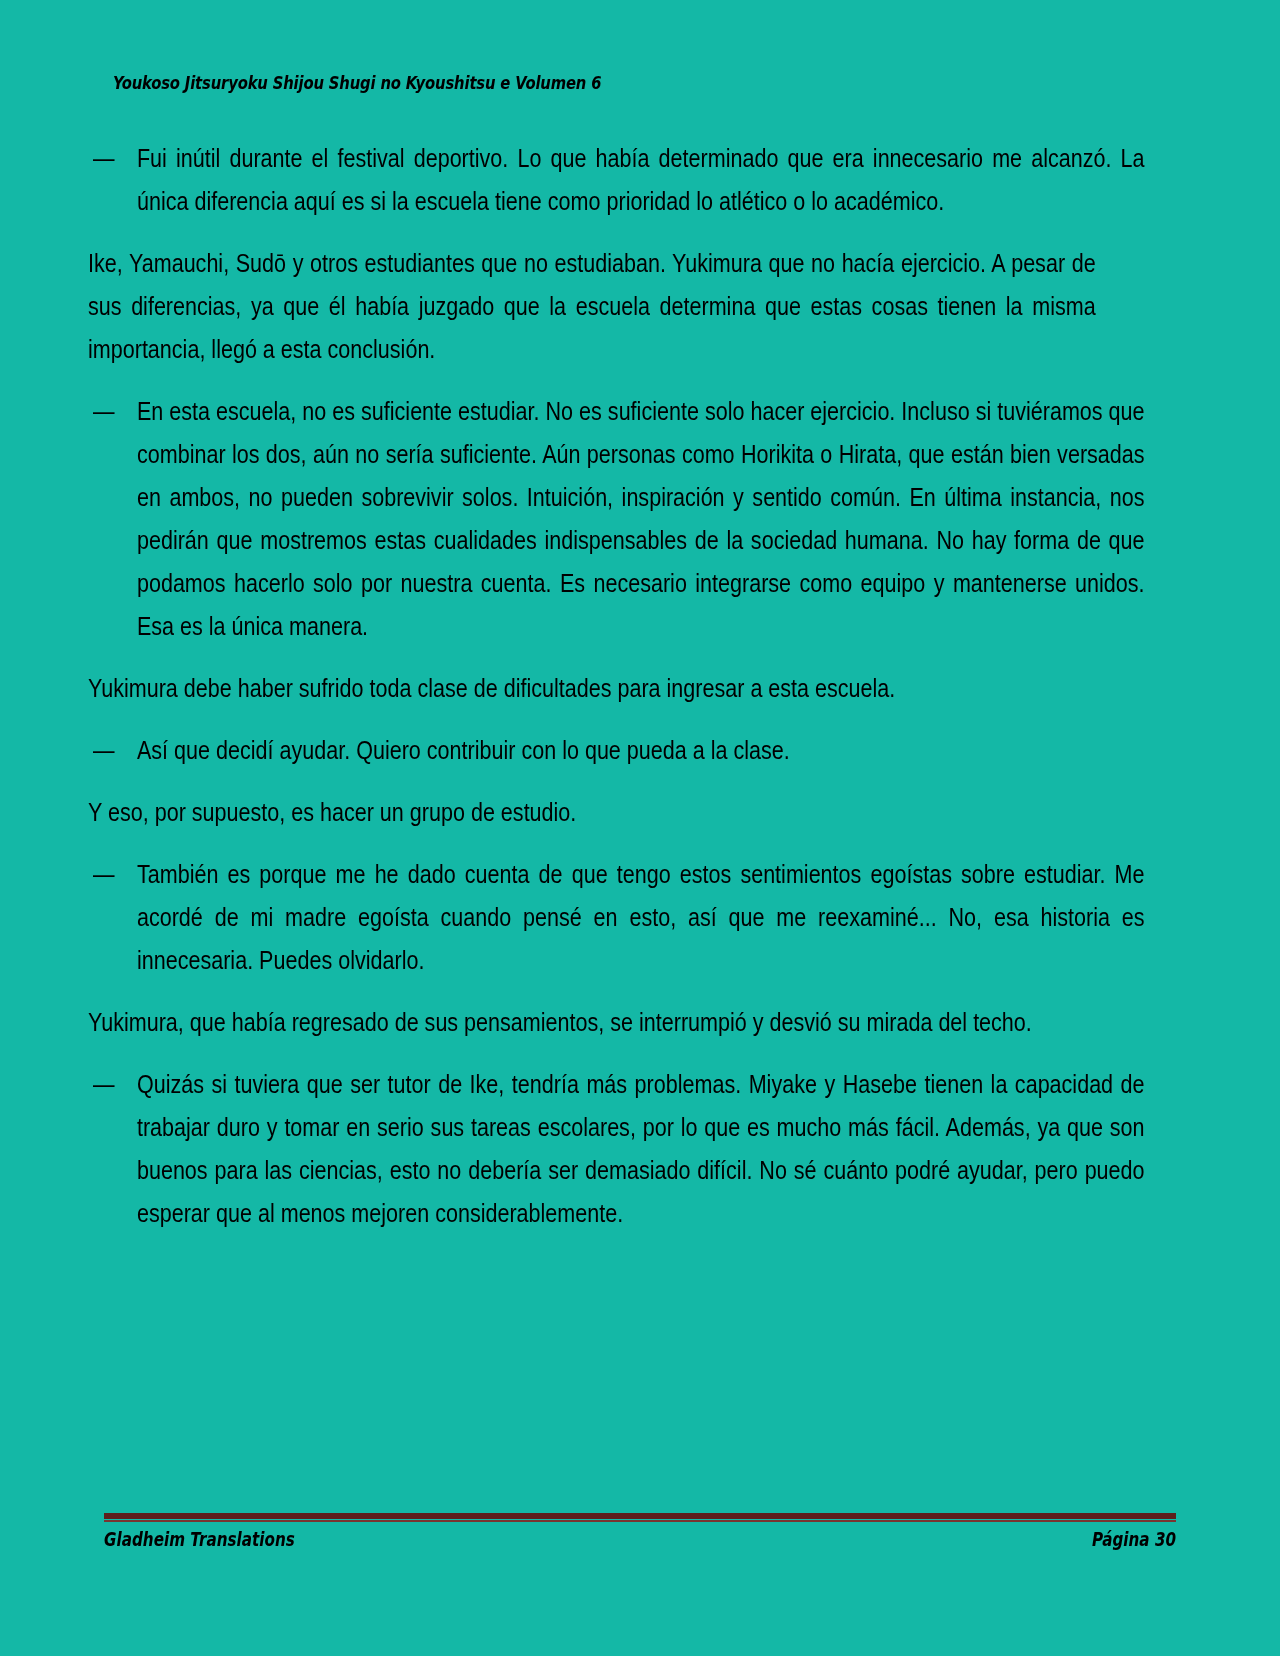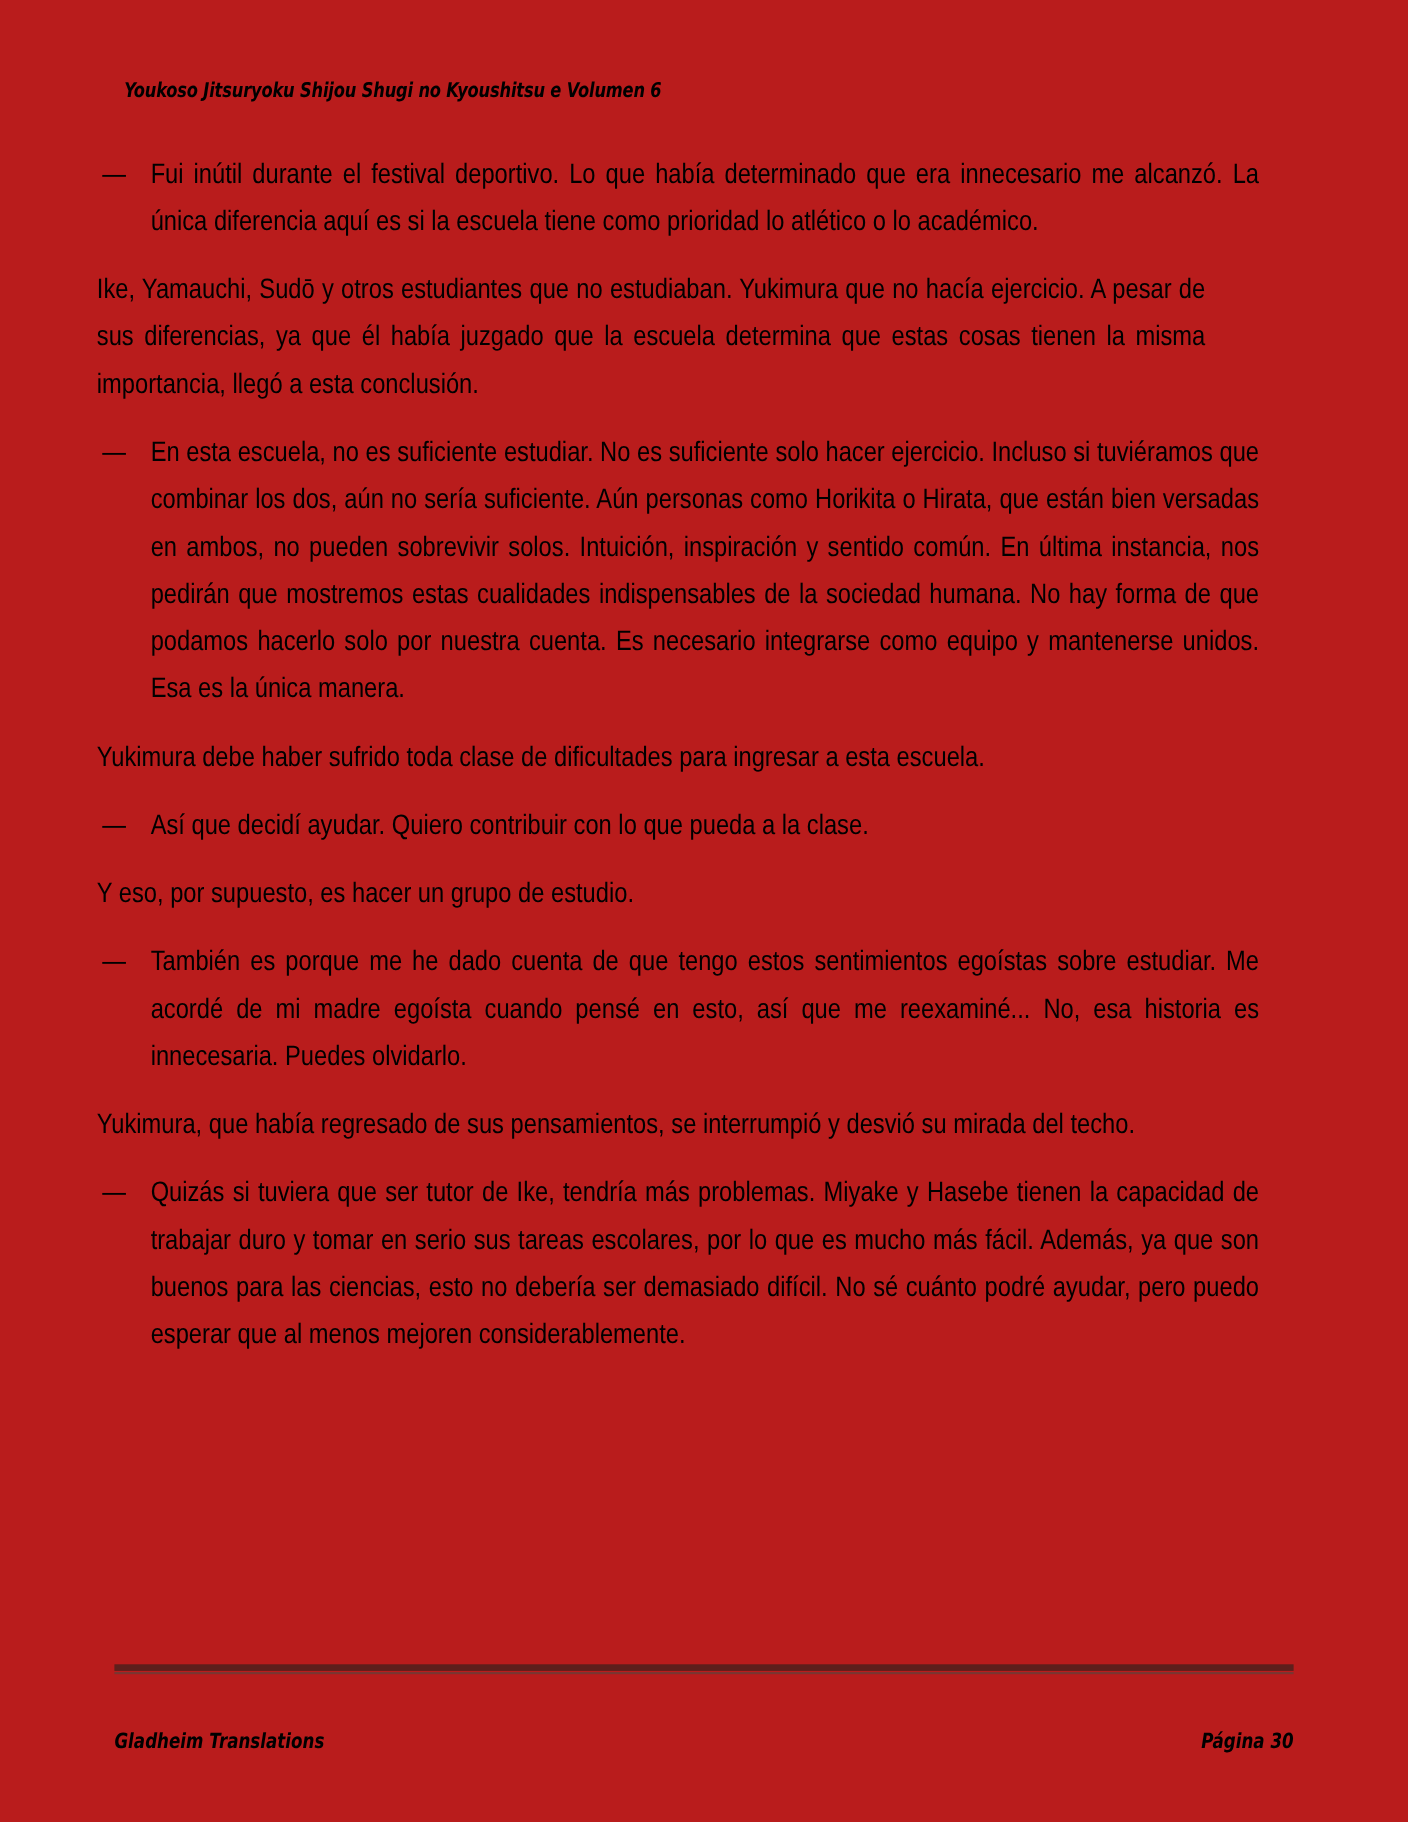--- a/index.html
+++ b/index.html
@@ -8,21 +8,21 @@
     background: #ffffff;
   }
   body {
     font-family: "Liberation Sans", sans-serif;
     color: #000000;
   }
   .page {
     position: relative;
     width: 1280px;
     height: 1656px;
-    background: #b91c1c;
+    background: #14b8a6;
     box-sizing: border-box;
     overflow: hidden;
   }
 
   
   .header {
     position: absolute;
     left: 113px;
     top: 72px;
     width: 1055px;
@@ -92,21 +92,21 @@
   .footer-rule .thin {
     position: absolute;
     left: 0; top: 7px;
     width: 100%;
     height: 2px;
     background: #7a3531;
   }
   .footer {
     position: absolute;
     left: 104px;
-    top: 1572px;
+    top: 1528px;
     width: 1072px;
     height: 36px;
   }
   .footer-left, .footer-right {
     position: absolute;
     top: 0;
     font-family: "DejaVu Sans", sans-serif;
     font-weight: bold;
     font-style: italic;
     font-size: 19px;

